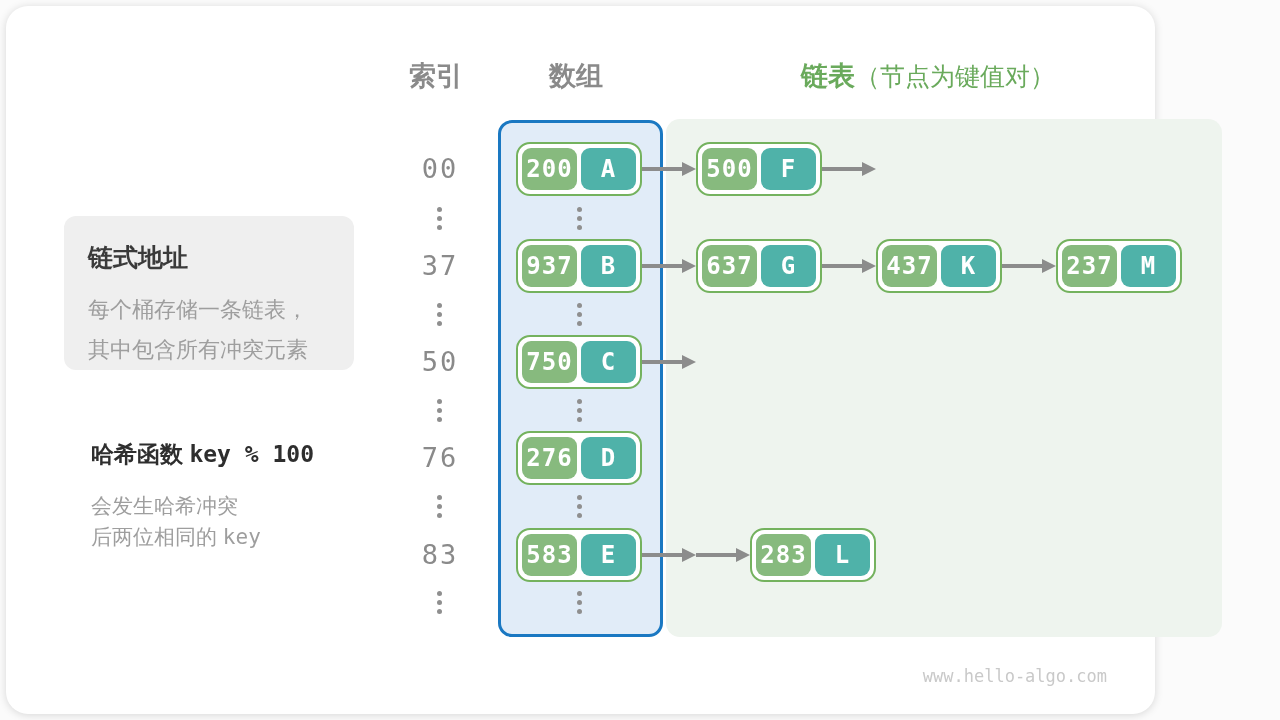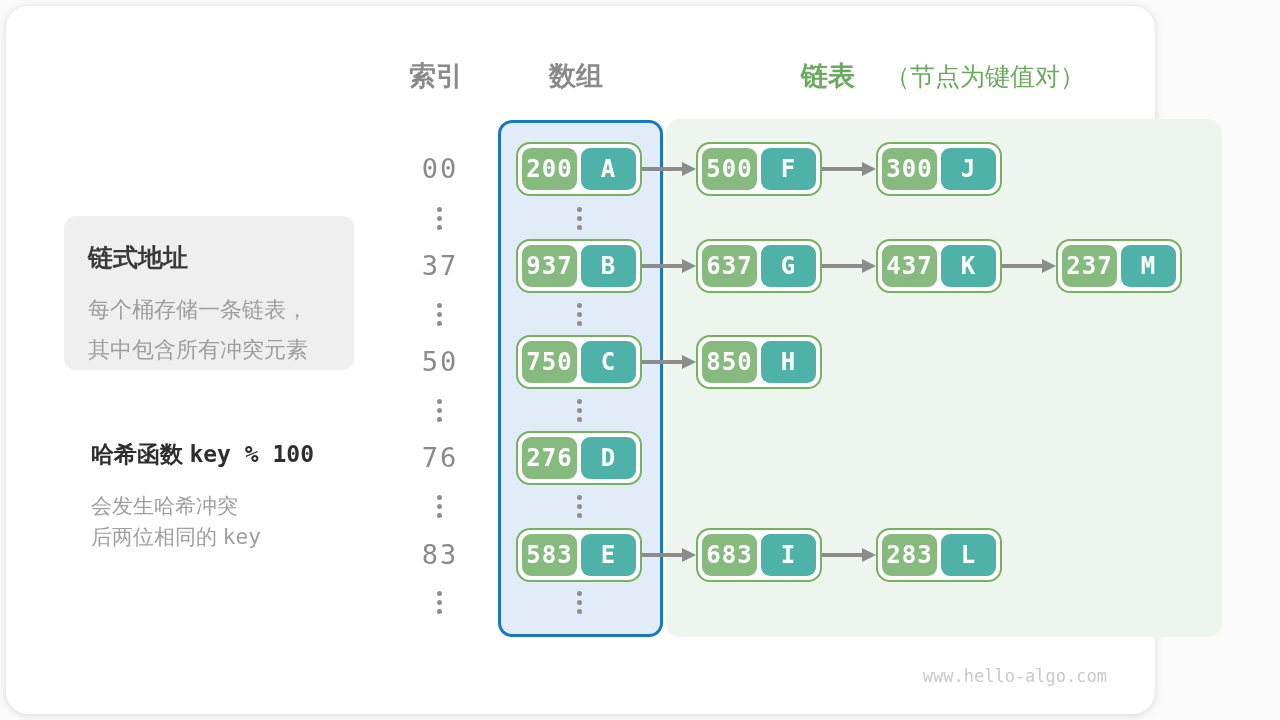--- a/index.html
+++ b/index.html
@@ -13,21 +13,21 @@
     font-family:"Liberation Sans","DejaVu Sans",sans-serif;}
   .mono{font-family:"DejaVu Sans Mono","Liberation Mono",monospace;}
   .card{position:absolute;left:6px;top:6px;width:1149px;height:708px;background:#ffffff;
     border-radius:22px;box-shadow:0 1px 8px rgba(0,0,0,0.15);}
   
   .col-header{position:absolute;top:56px;height:28px;line-height:28px;font-size:27px;
     font-weight:bold;color:var(--header-gray);text-align:center;}
   .hdr-index{left:390px;width:80px;}
   .hdr-array{left:530px;width:80px;}
   .hdr-list{left:795px;width:320px;text-align:left;color:var(--header-green);white-space:nowrap;}
-  .hdr-list .note{font-weight:normal;font-size:25px;margin-left:30px;}
+  .hdr-list .note{font-weight:normal;font-size:25px;}
   
   .info-box{position:absolute;left:58px;top:210px;width:290px;height:154px;background:#efefef;
     border-radius:12px;padding:25px 24px 0 24px;}
   .info-box .title{font-size:25px;font-weight:bold;color:var(--text-dark);margin-bottom:16px;}
   .info-box .line{font-size:22px;color:var(--text-gray);line-height:40px;}
   .hash-note{position:absolute;left:85px;top:433px;width:300px;}
   .hash-note .title{font-size:23px;font-weight:bold;color:#2e2e2e;margin-bottom:20px;white-space:nowrap;}
   .hash-note .line{font-size:21px;color:var(--text-gray);line-height:31px;}
   
   .array-region{position:absolute;left:492px;top:114px;width:165px;height:517px;
@@ -145,24 +145,20 @@
         <polygon points="40,20 54,27 40,34"></polygon>
       </svg>
     <div class="node">
       <div class="cell key mono">500</div>
       <div class="cell val mono">F</div>
     </div>
     <svg class="arrow" viewBox="0 0 54 54">
         <line x1="0" y1="27" x2="42" y2="27"></line>
         <polygon points="40,20 54,27 40,34"></polygon>
       </svg>
-    <div class="node">
-      <div class="cell key mono">300</div>
-      <div class="cell val mono">J</div>
-    </div>
   </div>
 
   <div class="hrow" style="top:233px">
     <div class="node">
       <div class="cell key mono">937</div>
       <div class="cell val mono">B</div>
     </div>
     <svg class="arrow" viewBox="0 0 54 54">
         <line x1="0" y1="27" x2="42" y2="27"></line>
         <polygon points="40,20 54,27 40,34"></polygon>
@@ -191,46 +187,38 @@
 
   <div class="hrow" style="top:329px">
     <div class="node">
       <div class="cell key mono">750</div>
       <div class="cell val mono">C</div>
     </div>
     <svg class="arrow" viewBox="0 0 54 54">
         <line x1="0" y1="27" x2="42" y2="27"></line>
         <polygon points="40,20 54,27 40,34"></polygon>
       </svg>
-    <div class="node">
-      <div class="cell key mono">850</div>
-      <div class="cell val mono">H</div>
-    </div>
   </div>
 
   <div class="hrow" style="top:425px">
     <div class="node">
       <div class="cell key mono">276</div>
       <div class="cell val mono">D</div>
     </div>
   </div>
 
   <div class="hrow" style="top:522px">
     <div class="node">
       <div class="cell key mono">583</div>
       <div class="cell val mono">E</div>
     </div>
     <svg class="arrow" viewBox="0 0 54 54">
         <line x1="0" y1="27" x2="42" y2="27"></line>
         <polygon points="40,20 54,27 40,34"></polygon>
       </svg>
-    <div class="node">
-      <div class="cell key mono">683</div>
-      <div class="cell val mono">I</div>
-    </div>
     <svg class="arrow" viewBox="0 0 54 54">
         <line x1="0" y1="27" x2="42" y2="27"></line>
         <polygon points="40,20 54,27 40,34"></polygon>
       </svg>
     <div class="node">
       <div class="cell key mono">283</div>
       <div class="cell val mono">L</div>
     </div>
   </div>
 

